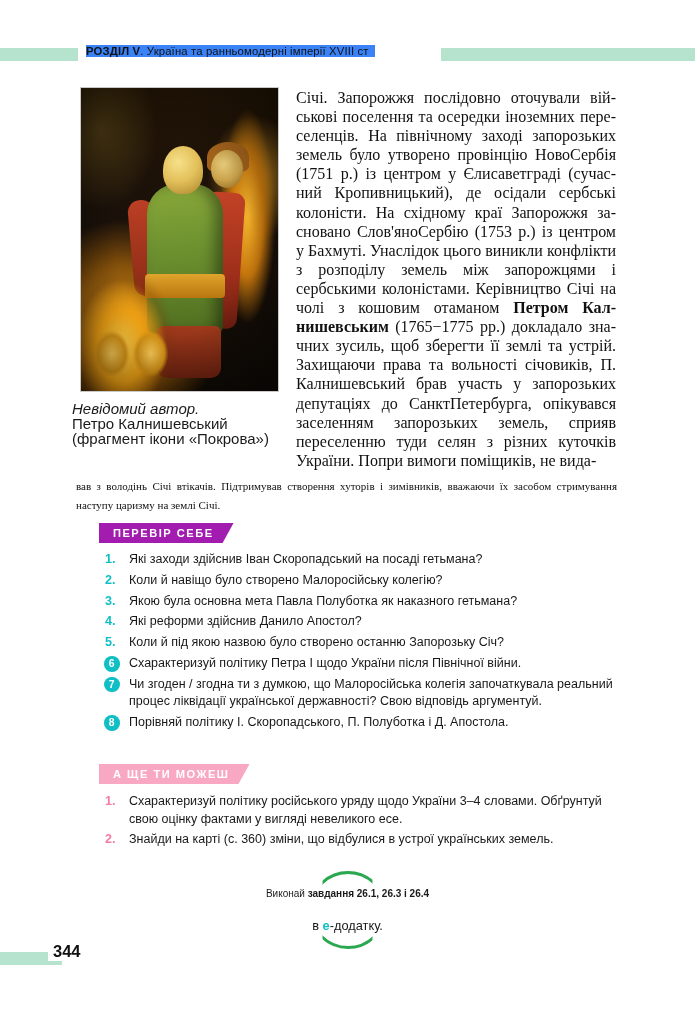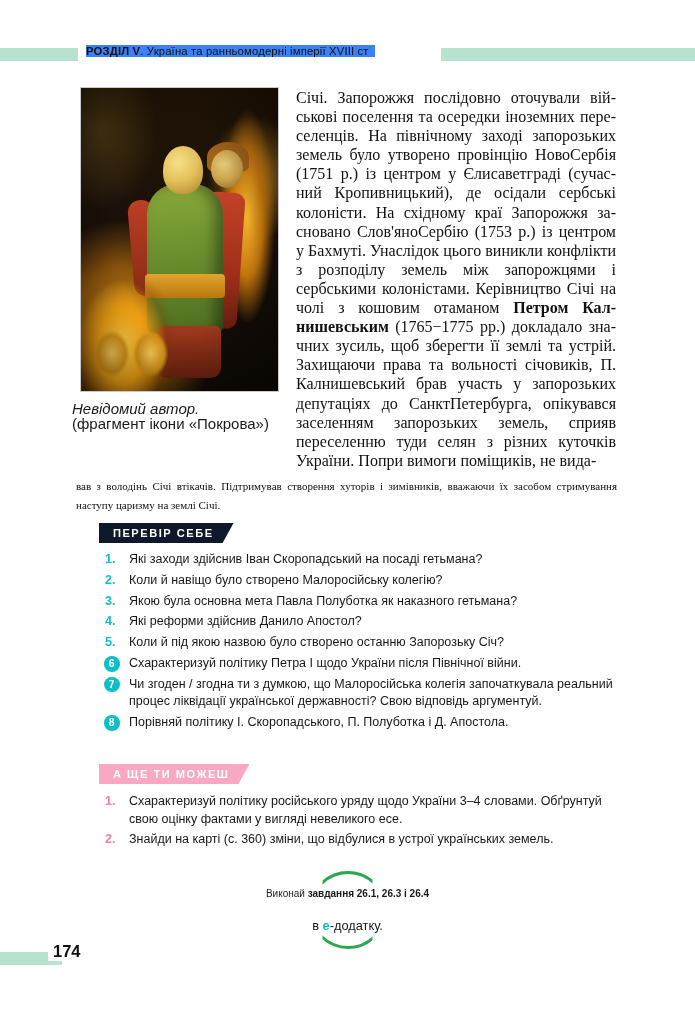--- a/index.html
+++ b/index.html
@@ -186,21 +186,21 @@
     display: flex;
     align-items: center;
     padding: 0 20px 0 14px;
     font-size: 11.1px;
     font-weight: bold;
     letter-spacing: 1.5px;
     color: #ffffff;
     clip-path: polygon(0 0, 100% 0, calc(100% - 11px) 100%, 0 100%);
     white-space: nowrap;
   }
-  .banner-check { left: 99px; top: 523px; background: #0f172a; }
+  .banner-check { left: 99px; top: 523px; background: #a21caf; }
   .banner-more  { left: 99px; top: 764px; background: #f9a8c4; }
 
   
   .qlist {
     position: absolute;
     left: 104px;
     width: 520px;
   }
   .qlist-check { top: 551px; }
   .qlist-more  { top: 793px; }
@@ -320,20 +320,21 @@
     <div class="icon-figure-body"></div>
     <div class="icon-head"></div>
     <div class="icon-figure-sash"></div>
     <div class="icon-boots"></div>
     <div class="icon-flameL"></div>
     <div class="icon-pots"></div>
     <div class="icon-vignette"></div>
   </div>
   <div class="figure-caption">
     <div class="cap-author">Невідомий автор.</div>
+    <div>Петро Калнишевський</div>
     <div>(фрагмент ікони «Покрова»)</div>
   </div>
 </div>
 
 <div class="bodytext">Січі. Запорожжя послідовно оточували вій­ськові поселення та осередки іноземних пере­селенців. На північному заході запорозьких земель було утворено провінцію Ново­Сербія (1751 р.) із центром у Єлисаветграді (сучас­ний Кропивницький), де осідали сербські колоністи. На східному краї Запорожжя за­сновано Слов'яно­Сербію (1753 р.) із центром у Бахмуті. Унаслідок цього виникли конф­лікти з розподілу земель між запорожцями і сербськими колоністами. Керівництво Січі на чолі з кошовим отаманом <b>Петром Кал­нишевським</b> (1765−1775 рр.) докладало зна­чних зусиль, щоб зберегти її землі та устрій. Захищаючи права та вольності січовиків, П. Калнишевський брав участь у запорозь­ких депутаціях до Санкт­Петербурга, опіку­вався заселенням запорозьких земель, спри­яв переселенню туди селян з різних куточків України. Попри вимоги поміщиків, не вида-</div>
 <div class="bodytext-wide">вав з володінь Січі втікачів. Підтримував створення хуторів і зимівників, вважаючи їх засобом стримування наступу царизму на землі Січі.</div>
 
 <div class="banner banner-check">
     <span>ПЕРЕВІР СЕБЕ</span>
   </div>
@@ -388,13 +389,13 @@
 
 <div class="etask">
   <div class="etask-inner">
     <div class="ering"></div>
     <div class="etask-l1"><span>Виконай </span><b>завдання 26.1, 26.3 і 26.4</b></div>
     <div class="etask-l2"><span>в </span><span class="e-letter">е</span><span>-додатку.</span></div>
   </div>
 </div>
 
 <div class="pagenum-bar"></div>
-<div class="pagenum">174</div>
+<div class="pagenum">344</div>
 
 </body></html>

